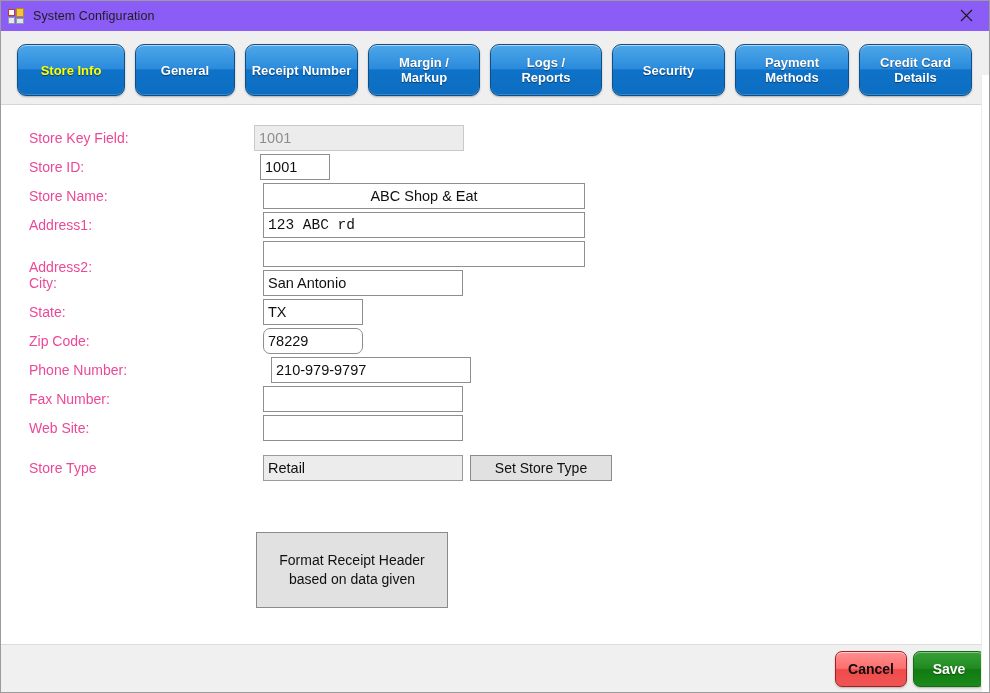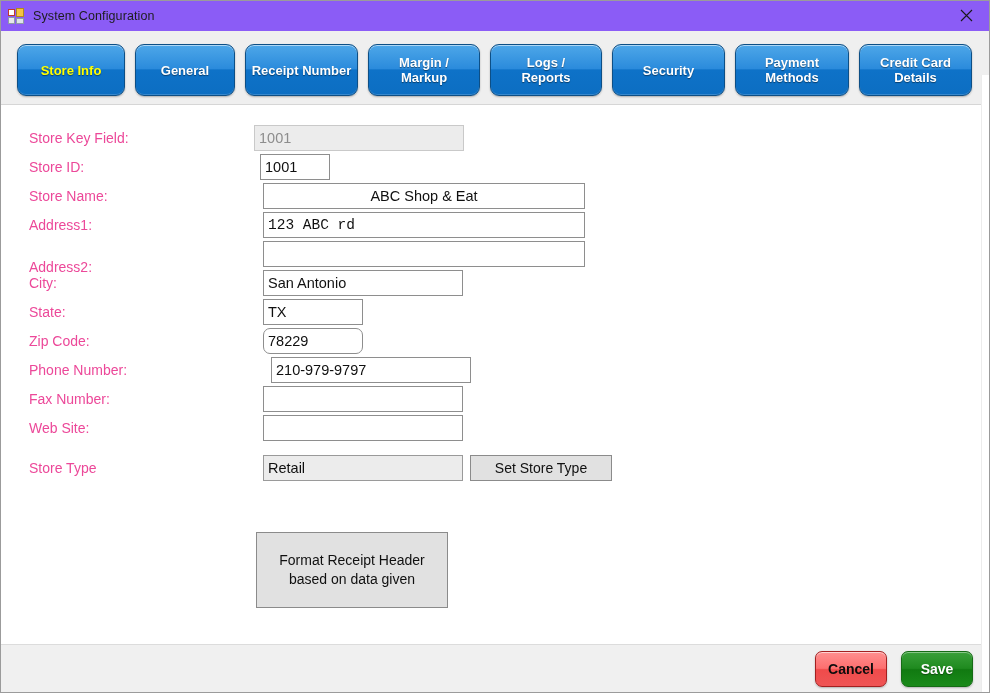--- a/index.html
+++ b/index.html
@@ -197,23 +197,23 @@
 
   
   #footer {
     height: 48px;
     min-height: 48px;
     background: #f0f0f0;
     border-top: 1px solid #dcdcdc;
     display: flex;
     align-items: center;
     justify-content: flex-end;
-    padding-right: 16px;
-    box-sizing: border-box;
-    gap: 14px;
+    padding-right: 4px;
+    box-sizing: border-box;
+    gap: 6px;
   }
   .action-btn {
     width: 72px;
     height: 36px;
     border-radius: 7px;
     font-size: 14px;
     font-weight: bold;
     display: flex;
     align-items: center;
     justify-content: center;

